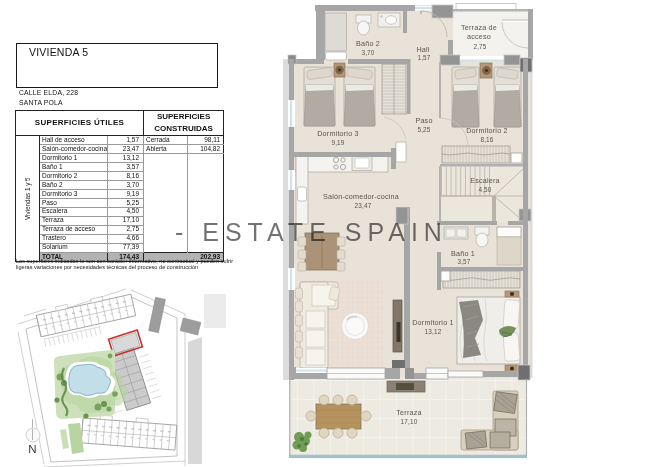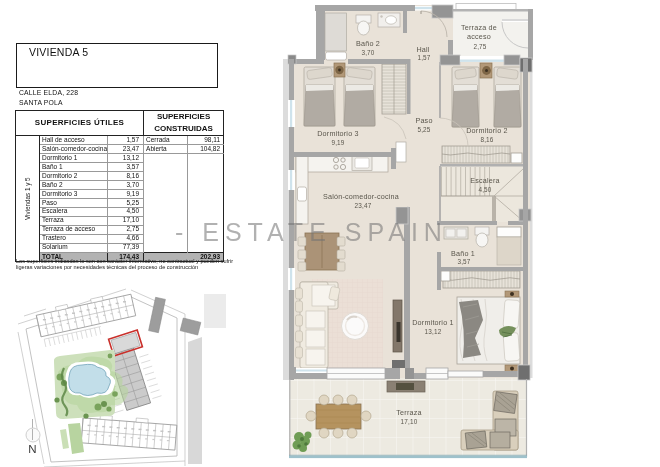--- a/index.html
+++ b/index.html
@@ -9,21 +9,21 @@
             border:1px solid #1a1a1a;}
   #titlebox .t{margin:3px 0 0 12px;font-size:10.5px;line-height:11px;color:#111;letter-spacing:.2px;}
   #addr{position:absolute;left:19px;top:88px;font-size:6.8px;line-height:9.5px;color:#111;letter-spacing:.2px;}
   #tbl{position:absolute;left:15px;top:110px;border-collapse:collapse;table-layout:fixed;}
   #tbl td{padding:0;font-size:6.5px;color:#111;line-height:6.5px;overflow:hidden;white-space:nowrap;}
   #tbl .nm{padding-left:2px;}
   #tbl .vl{text-align:right;padding-right:4px;}
   #tbl .cl{padding-left:2px;}
   #tbl .cv{text-align:right;padding-right:3px;}
   #footnote{position:absolute;left:16px;top:257.5px;font-size:5.6px;line-height:6.5px;color:#222;}
-  #wm{position:absolute;left:175px;top:218px;font-size:25px;letter-spacing:6px;color:#737373;opacity:.55;z-index:9;white-space:nowrap;}
+  #wm{position:absolute;left:175px;top:218px;font-size:25px;letter-spacing:6px;color:#000000;opacity:.55;z-index:9;white-space:nowrap;}
   svg{position:absolute;left:0;top:0;}
   .rot{writing-mode:vertical-rl;transform:rotate(180deg);text-align:center;}
 </style>
 </head>
 <body>
 <div id="sheet">
   <svg id="plan" width="660" height="467" viewBox="0 0 660 467" font-family="Liberation Sans, sans-serif">
 <defs>
 <pattern id="hatchV" width="3" height="8" patternUnits="userSpaceOnUse">
   <rect width="3" height="8" fill="#e7e2d9"></rect>

